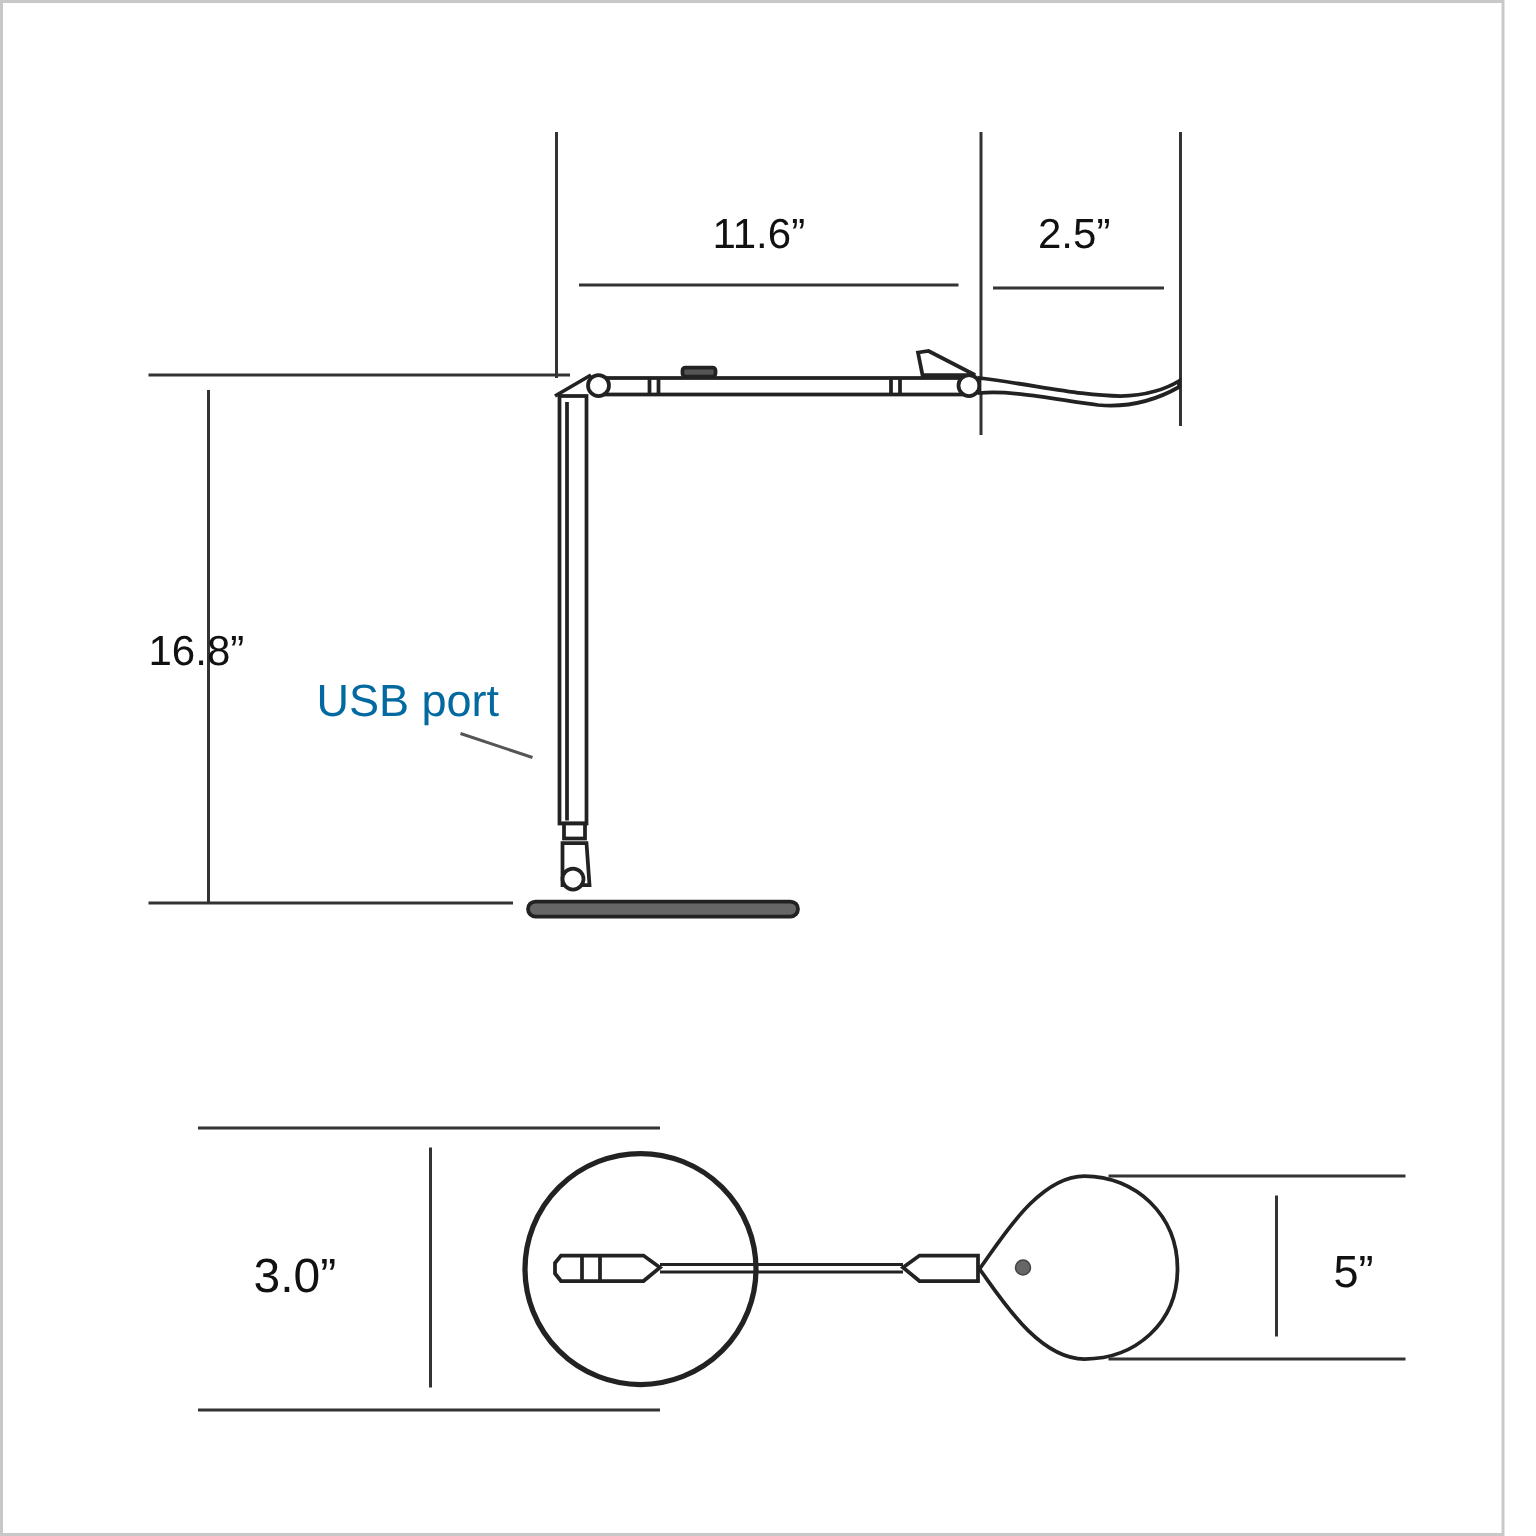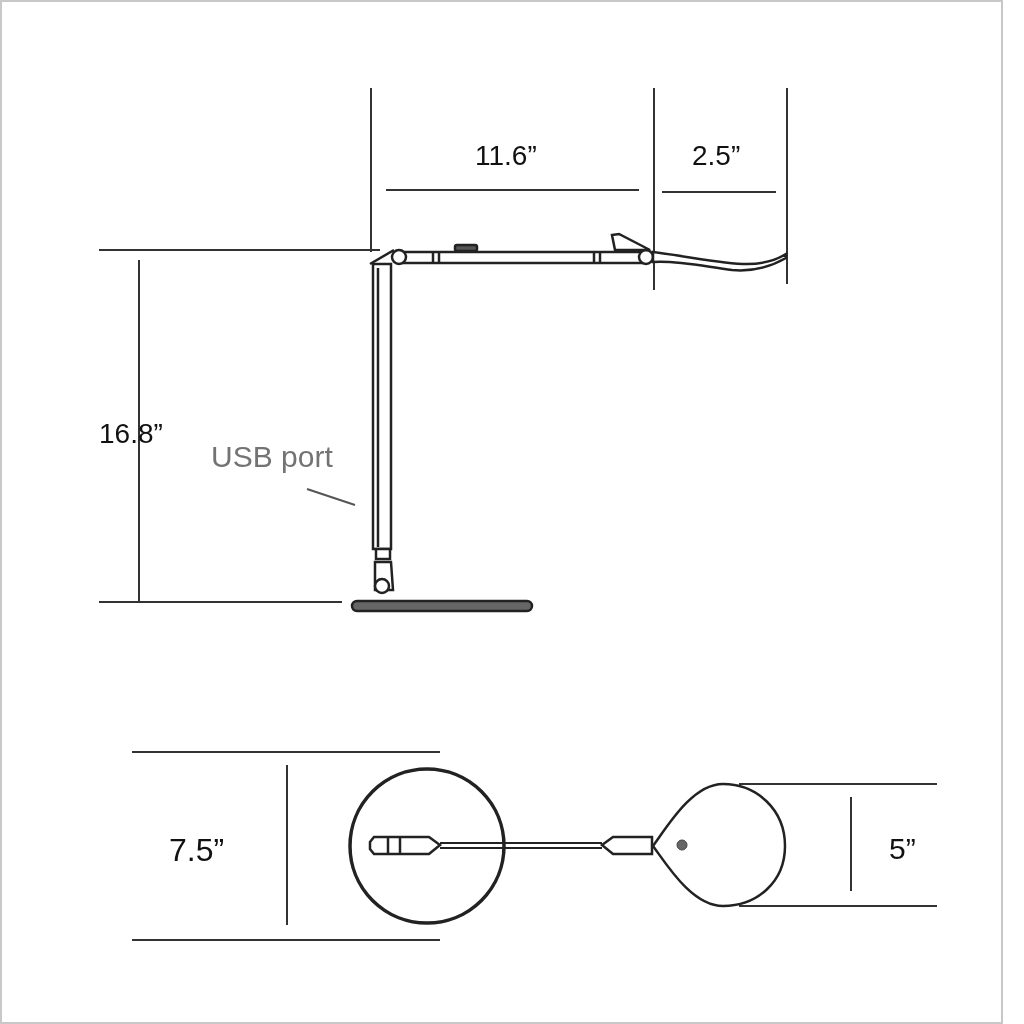--- a/index.html
+++ b/index.html
@@ -2,21 +2,21 @@
 <html><head>
 <meta charset="utf-8">
 <style>
   html,body{margin:0;padding:0;background:#fff;}
   .frame{position:relative;width:1003px;height:1024px;box-sizing:border-box;border:2px solid #c8c8c8;background:#fff;overflow:hidden;}
   svg{position:absolute;left:0;top:0;}
   .lbl{position:absolute;font-family:"Liberation Sans",sans-serif;color:#111;white-space:nowrap;}
   .l-116{left:473px;top:138px;font-size:28px;}
   .l-55{left:690px;top:138px;font-size:28px;}
   .l-145{left:97px;top:416px;font-size:28px;}
-  .l-usb{left:209px;top:438px;font-size:30px;color:#737373;text-align:right;}
+  .l-usb{left:209px;top:449px;font-size:30px;color:#0369a1;text-align:right;}
   .l-75{left:167px;top:830px;font-size:32px;}
   .l-5{left:887px;top:830px;font-size:30px;}
 </style>
 </head>
 <body>
 
 <div class="frame">
   <svg width="1024" height="1024" viewBox="0 0 1024 1024">
 
     <g stroke="#333" stroke-width="2" fill="none">
@@ -80,15 +80,15 @@
 
       <path d="M651 844 C665 825 690 782 721 782 C755 782 783 808 783 844 C783 880 755 904 721 904 C690 904 665 863 651 844 Z" fill="#fff"></path>
       <circle cx="680" cy="843" r="5" fill="#666" stroke="#444" stroke-width="1"></circle>
     </g>
   </svg>
 
   <div class="lbl l-116">11.6”</div>
   <div class="lbl l-55">2.5”</div>
   <div class="lbl l-145">16.8”</div>
   <div class="lbl l-usb">USB port</div>
-  <div class="lbl l-75">7.5”</div>
+  <div class="lbl l-75">3.0”</div>
   <div class="lbl l-5">5”</div>
 </div>
 
 </body></html>

